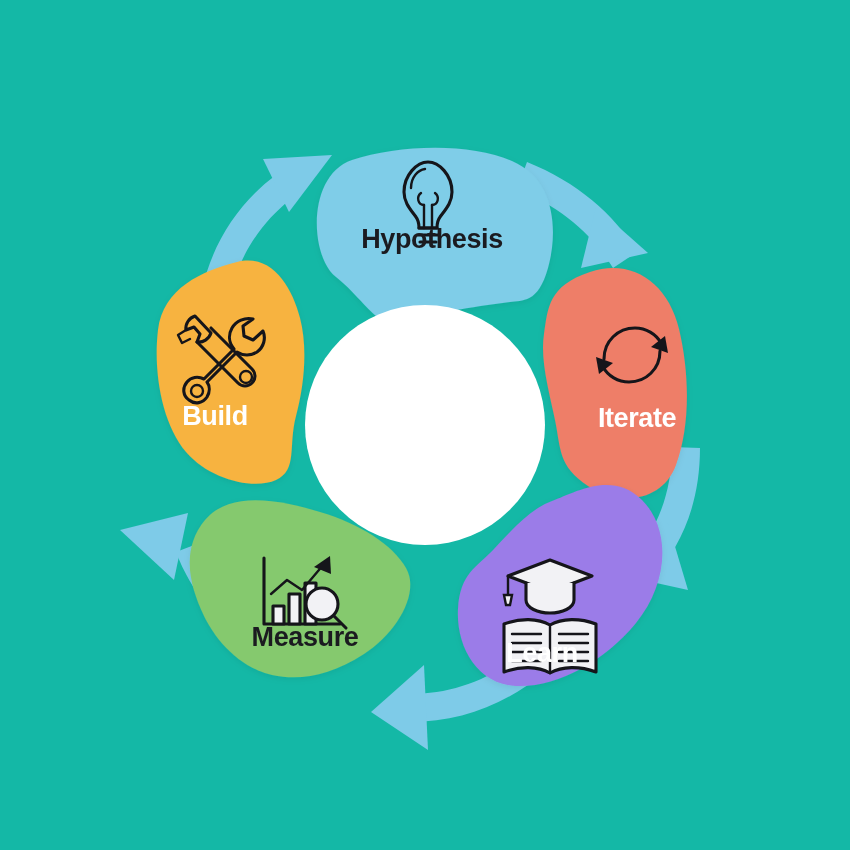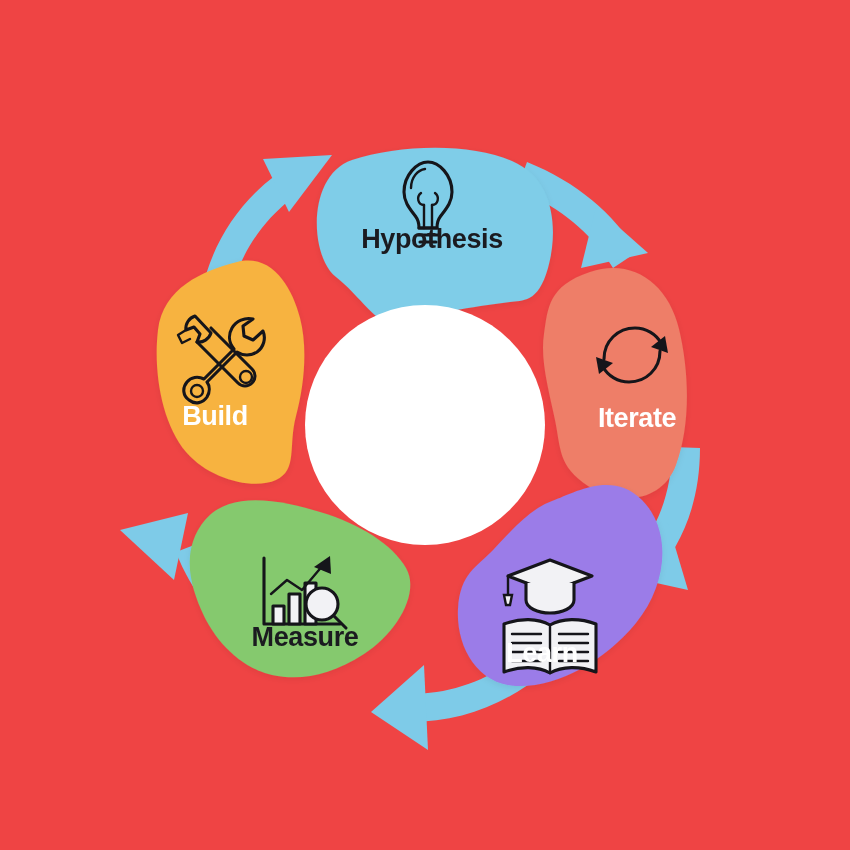--- a/index.html
+++ b/index.html
@@ -10,21 +10,21 @@
   body {
     width: 850px;
     height: 850px;
     font-family: "Liberation Sans", sans-serif;
     overflow: hidden;
   }
   #diagram-root {
     position: relative;
     width: 850px;
     height: 850px;
-    background: #ef4444;
+    background: #14b8a6;
   }
   #cycle-svg {
     position: absolute;
     left: 0;
     top: 0;
     width: 850px;
     height: 850px;
     display: block;
   }
   .seg-label {

